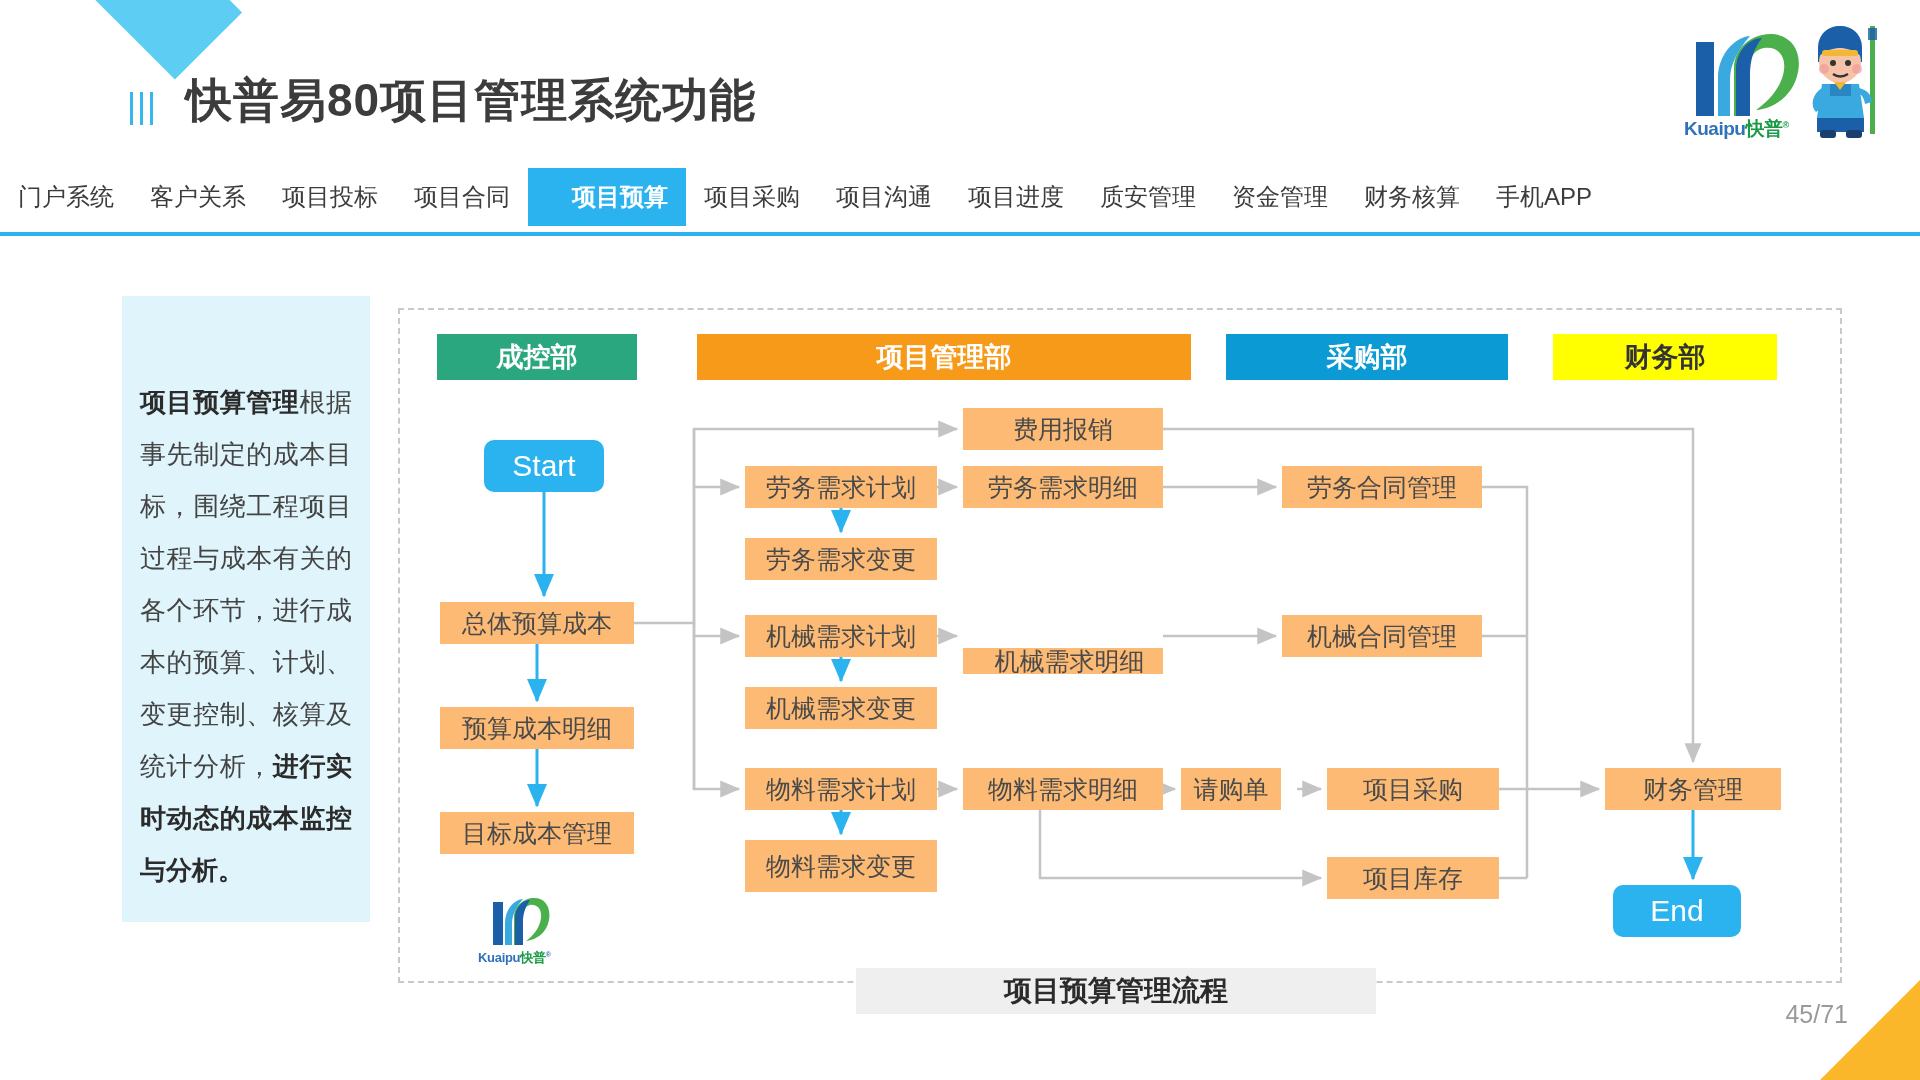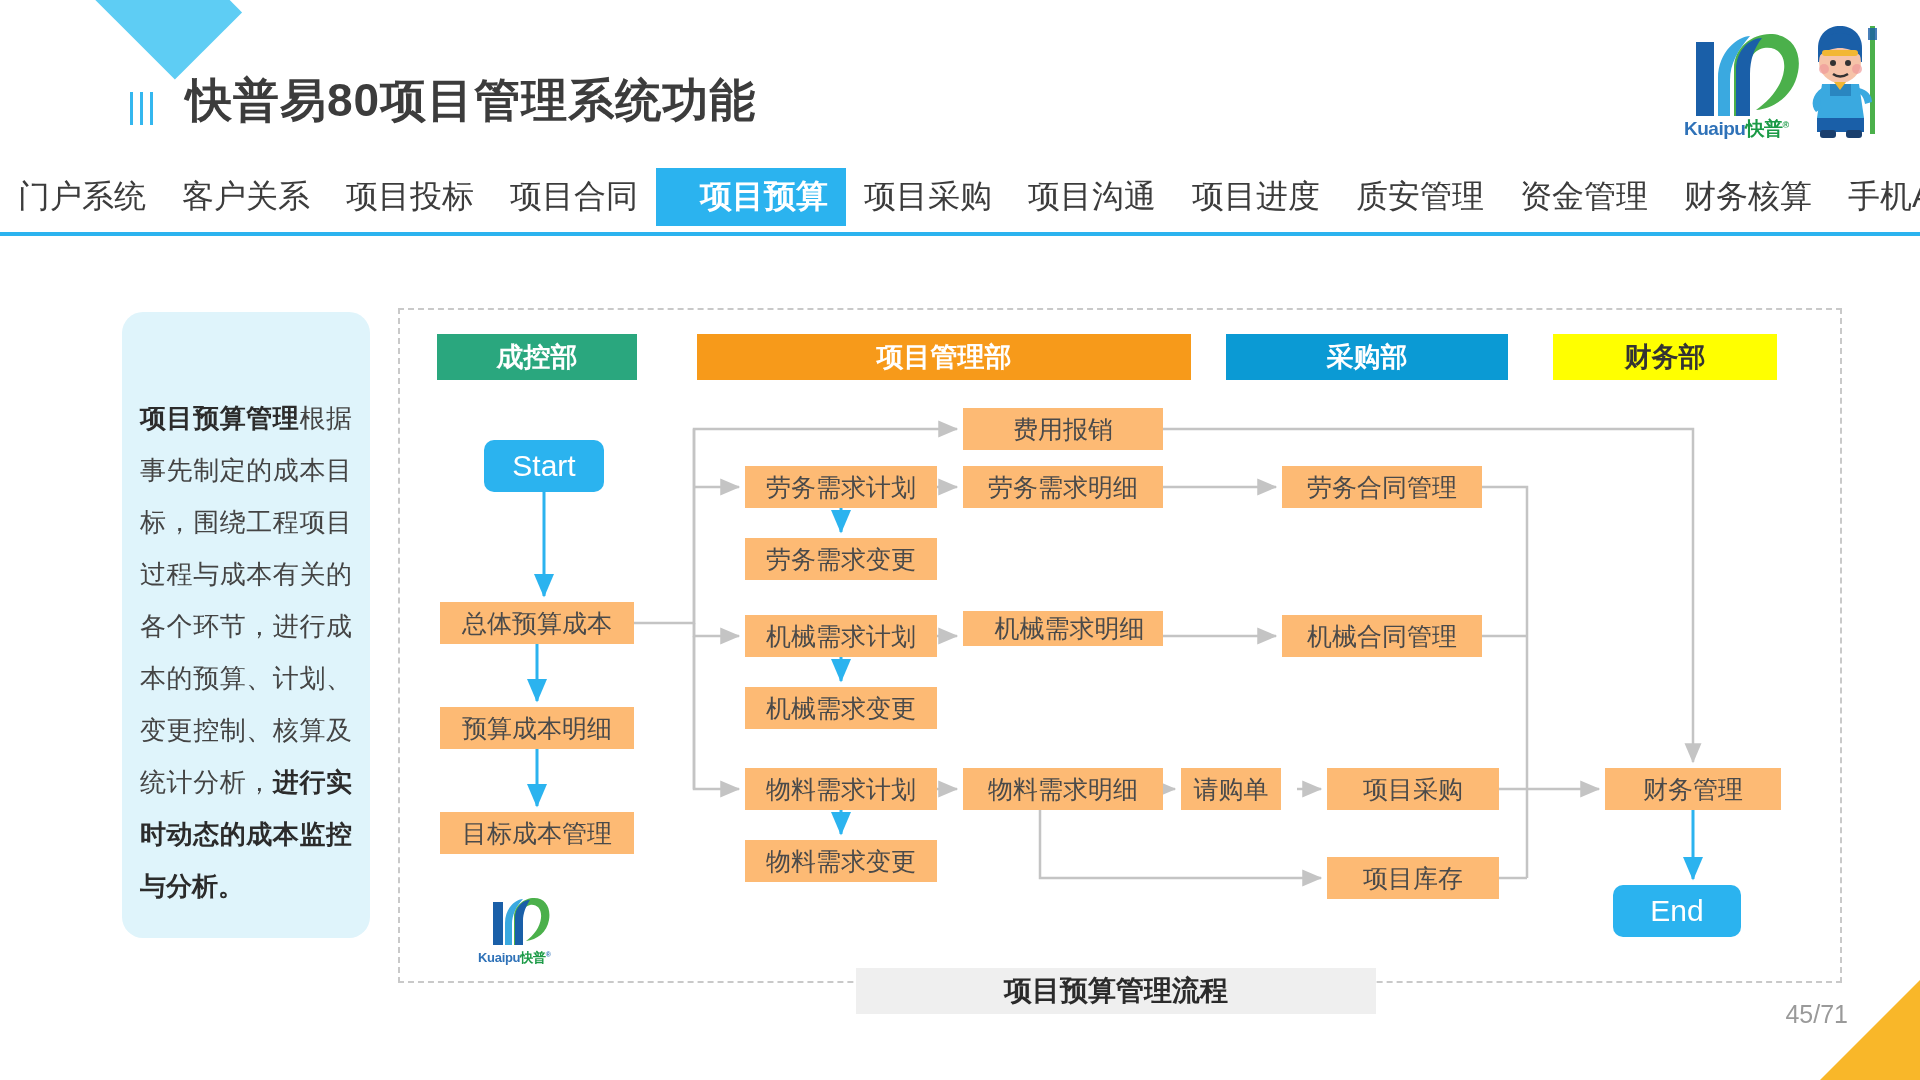--- a/index.html
+++ b/index.html
@@ -51,35 +51,34 @@
   .brand-word .reg { font-size: 9px; vertical-align: super; color:#1b9a46; }
   .mascot { position: absolute; left: 122px; top: 2px; width: 95px; height: 118px; }
 
   
   .nav {
     position: absolute; left: 0; top: 168px; width: 1920px; height: 58px;
     display: flex; align-items: stretch;
   }
   .nav-item {
     display: flex; align-items: center; justify-content: center;
-    font-size: 32px; color: #3c3c3c; white-space: nowrap;
+    font-size: 24px; color: #3c3c3c; white-space: nowrap;
     padding: 0 18px; height: 58px;
   }
   .nav-item.active { background: #2bb3ef; color: #ffffff; font-weight: bold; padding-left: 44px; }
   .nav-rule {
     position: absolute; left: 0; top: 232px; width: 1920px; height: 4px;
     background: #2bb3ef;
   }
 
   
   .side-panel {
-    position: absolute; left: 122px; top: 312px;
+    position: absolute; left: 122px; top: 296px;
     width: 248px; height: 626px;
     background: #dff4fb;
-    border-radius: 21px;
   }
   .side-text {
     position: absolute; left: 18px; top: 80px; width: 212px;
     font-size: 26px; line-height: 52px; color: #444;
     text-align: justify; text-align-last: left;
   }
   .side-text b { font-weight: bold; color: #2b2b2b; }
 
   
   .flow-frame {
@@ -267,32 +266,32 @@
   <div id="nodes">
       <div class="node term" style="left: 484px; top: 440px; width: 120px; height: 52px;">Start</div>
       <div class="node" style="left: 440px; top: 602px; width: 194px; height: 42px;">总体预算成本</div>
       <div class="node" style="left: 440px; top: 707px; width: 194px; height: 42px;">预算成本明细</div>
       <div class="node" style="left: 440px; top: 812px; width: 194px; height: 42px;">目标成本管理</div>
       <div class="node" style="left: 963px; top: 408px; width: 200px; height: 42px;">费用报销</div>
       <div class="node" style="left: 745px; top: 466px; width: 192px; height: 42px;">劳务需求计划</div>
       <div class="node" style="left: 963px; top: 466px; width: 200px; height: 42px;">劳务需求明细</div>
       <div class="node" style="left: 745px; top: 538px; width: 192px; height: 42px;">劳务需求变更</div>
       <div class="node" style="left: 745px; top: 615px; width: 192px; height: 42px;">机械需求计划</div>
-      <div class="node" style="left: 963px; top: 611px; width: 200px; height: 35px; padding-left: 13px;">机械需求明细</div>
+      <div class="node" style="left: 963px; top: 648px; width: 200px; height: 26px; padding-left: 13px;">机械需求明细</div>
       <div class="node" style="left: 745px; top: 687px; width: 192px; height: 42px;">机械需求变更</div>
       <div class="node" style="left: 745px; top: 768px; width: 192px; height: 42px;">物料需求计划</div>
       <div class="node" style="left: 963px; top: 768px; width: 200px; height: 42px;">物料需求明细</div>
       <div class="node" style="left: 1181px; top: 768px; width: 100px; height: 42px;">请购单</div>
       <div class="node" style="left: 1327px; top: 768px; width: 172px; height: 42px;">项目采购</div>
       <div class="node" style="left: 1327px; top: 857px; width: 172px; height: 42px;">项目库存</div>
       <div class="node" style="left: 1282px; top: 466px; width: 200px; height: 42px;">劳务合同管理</div>
       <div class="node" style="left: 1282px; top: 615px; width: 200px; height: 42px;">机械合同管理</div>
       <div class="node" style="left: 1605px; top: 768px; width: 176px; height: 42px;">财务管理</div>
       <div class="node term" style="left: 1613px; top: 885px; width: 128px; height: 52px;">End</div>
-      <div class="node" style="left: 745px; top: 840px; width: 192px; height: 42px;">物料需求变更</div>
+      <div class="node" style="left: 745px; top: 840px; width: 192px; height: 52px;">物料需求变更</div>
     </div>
 
   <div class="inner-logo">
     <svg class="inner-kp" viewBox="0 0 62 52">
       <path d="M5 7 L5 50 L15 50 L15 7 Z" fill="#1a5fa8"></path>
       <path d="M17 28 C17 13, 28 4, 35 4 C28 12, 24 20, 24 29 L24 50 L17 50 Z" fill="#3aa9e0"></path>
       <path d="M26 50 L26 22 C26 11, 36 3, 46 3 C58 3, 63 13, 61 25 C59 37, 49 45, 38 46 C46 40, 52 32, 53 23 C54 14, 49 9, 42 10 C36 11, 34 18, 34 26 L34 50 Z" fill="#4bb04b"></path>
       <path d="M27 50 L27 23 C27 12, 35 5, 42 5 C38 11, 35 18, 35 26 L35 50 Z" fill="#1a5fa8"></path>
     </svg>
     <div class="inner-word">

